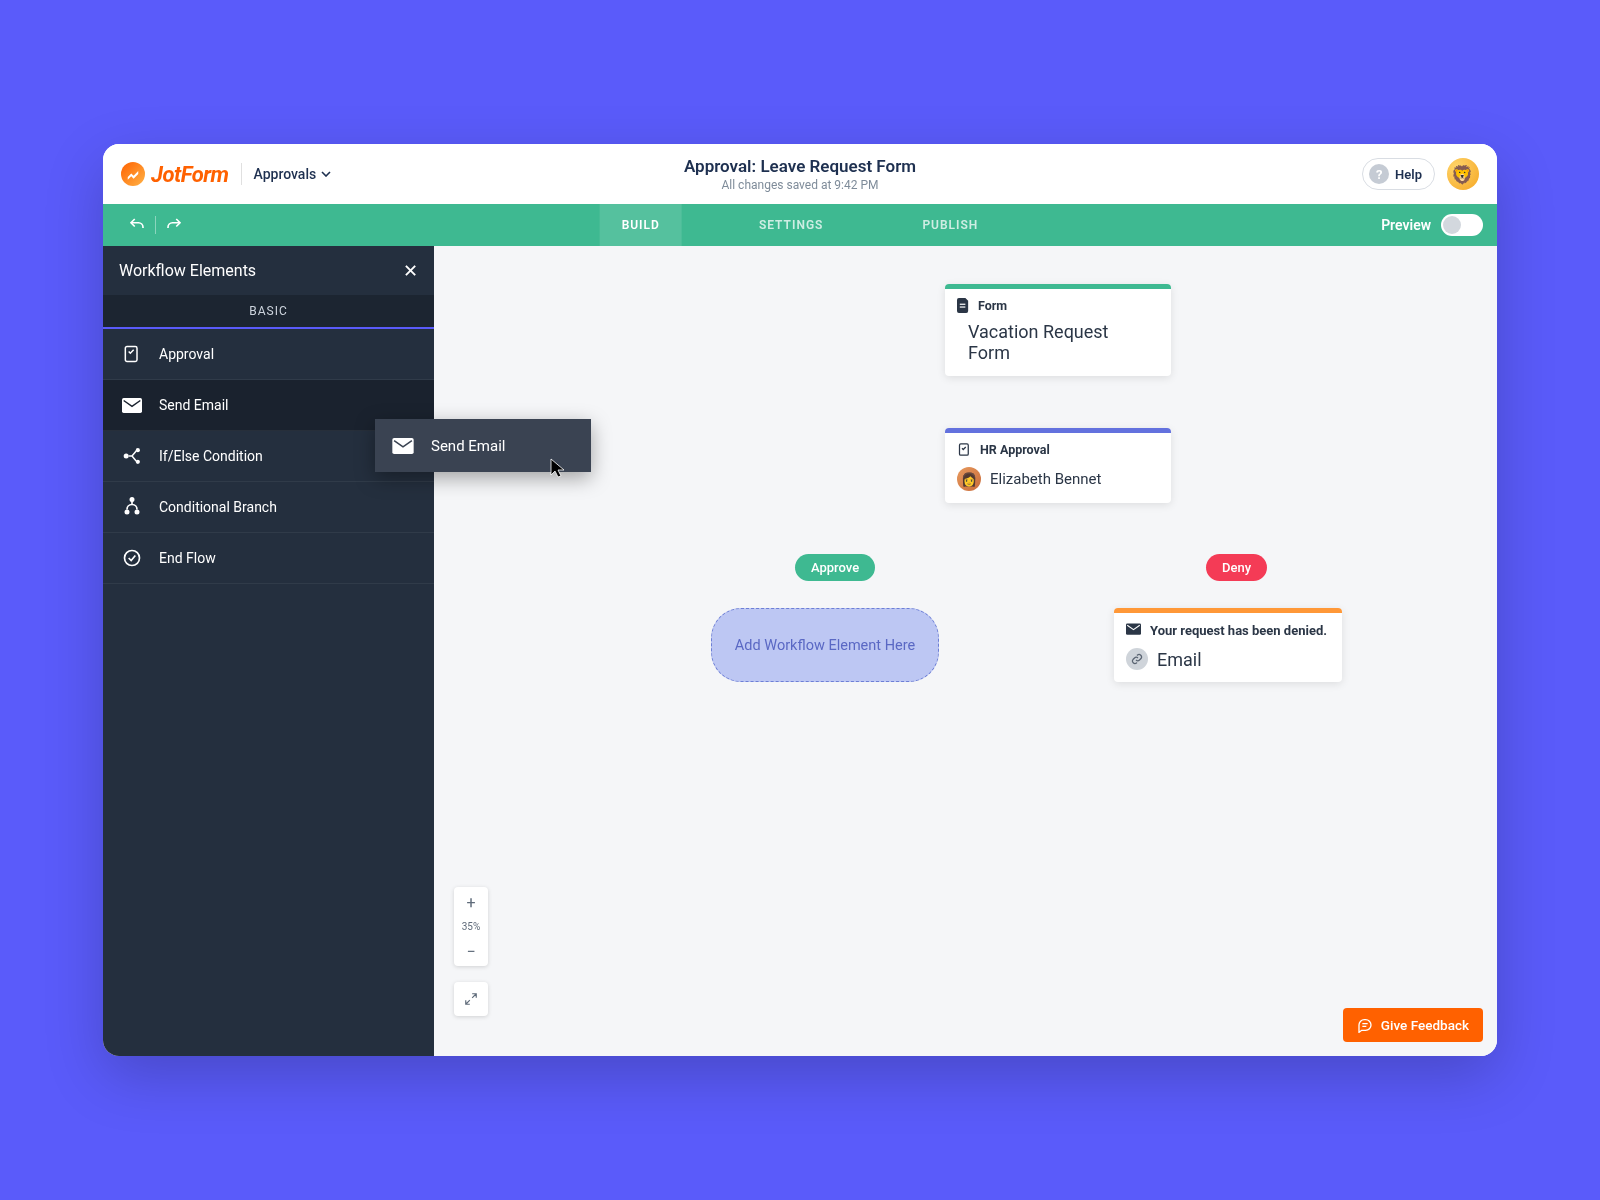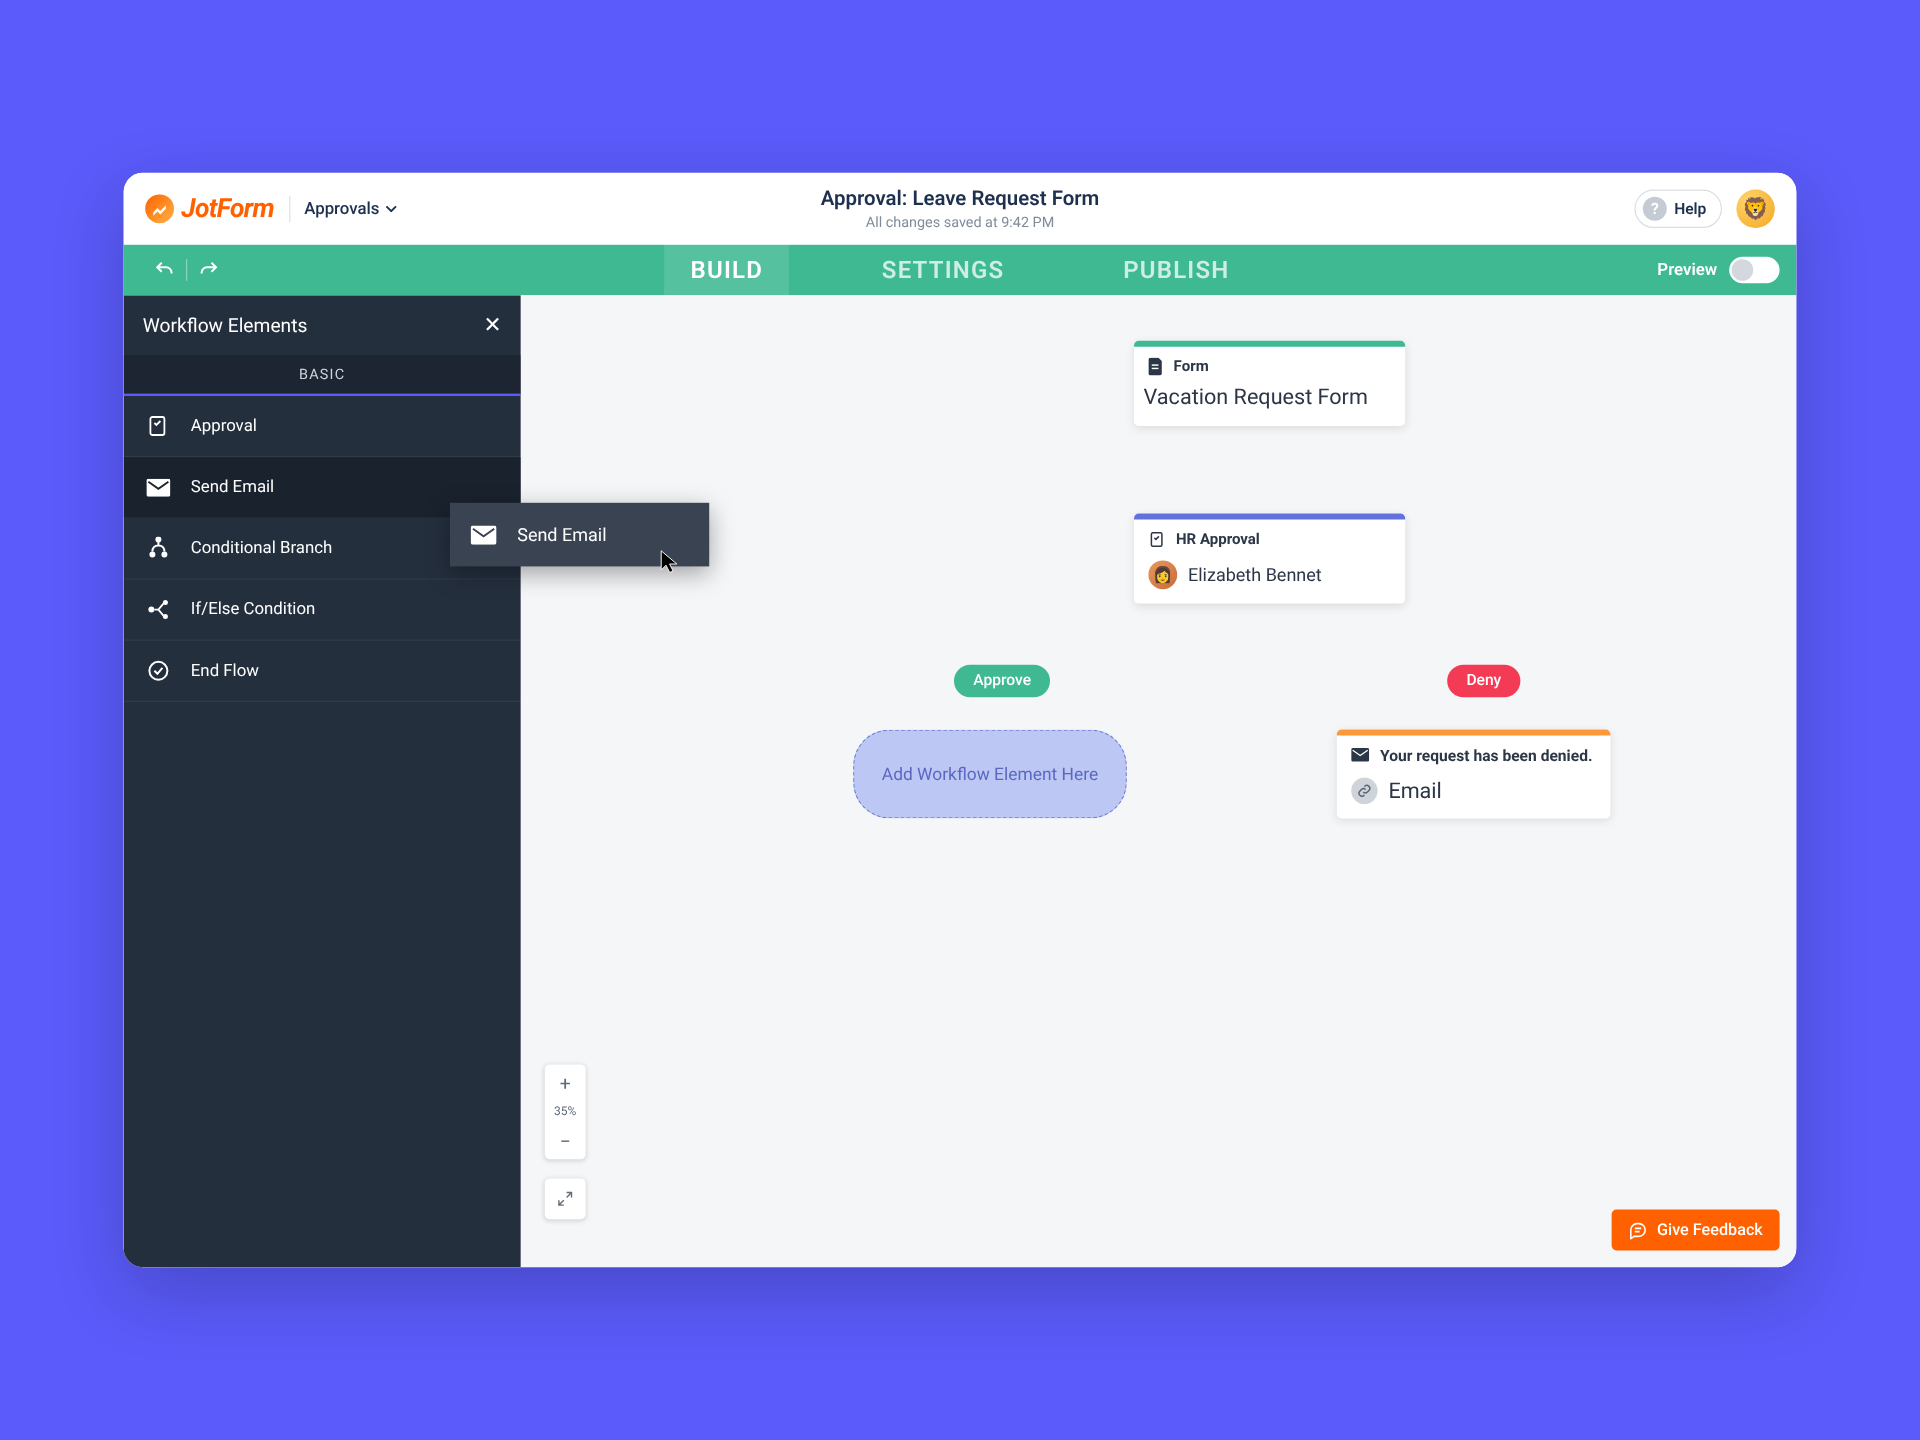--- a/index.html
+++ b/index.html
@@ -22,21 +22,21 @@
 .help-q { width: 20px; height: 20px; border-radius: 50%; background: #c5cbd4; color: #fff; font-size: 13px; font-weight: 700; display: flex; align-items: center; justify-content: center; }
 .help-txt { font-size: 13px; font-weight: 600; color: #1e3050; }
 .avatar-header { width: 32px; height: 32px; border-radius: 50%; background: radial-gradient(circle at 30% 30%, #ffd56b, #f5a623); display:flex; align-items:center; justify-content:center; font-size:18px;}
 
 
 .tabbar { height: 42px; background: #3eb991; display: flex; align-items: center; position: relative; color: #fff; }
 .undo-redo { display: flex; align-items: center; gap: 0; padding-left: 20px; }
 .ur-btn { width: 28px; height: 28px; display: flex; align-items: center; justify-content: center; cursor: pointer; }
 .ur-sep { width: 1px; height: 18px; background: rgba(255,255,255,0.4); margin: 0 4px; }
 .tabs { position: absolute; left: 50%; transform: translateX(-50%); display: flex; gap: 55px; height: 100%; align-items: center; }
-.tab { font-size: 20px; font-weight: 600; letter-spacing: 1px; color: rgba(255,255,255,0.75); cursor: pointer; height: 100%; display: flex; align-items: center; padding: 15px 22px; }
+.tab { font-size: 12px; font-weight: 600; letter-spacing: 1px; color: rgba(255,255,255,0.75); cursor: pointer; height: 100%; display: flex; align-items: center; padding: 15px 22px; }
 .tab.active { color: #fff; background: rgba(255,255,255,0.12); }
 .preview-wrap { margin-left: auto; display: flex; align-items: center; gap: 10px; padding-right: 14px; }
 .preview-label { font-size: 14px; font-weight: 600; }
 .toggle { width: 42px; height: 22px; background: #fff; border-radius: 11px; position: relative; cursor: pointer; }
 .toggle-knob { width: 18px; height: 18px; background: #d3d8de; border-radius: 50%; position: absolute; top: 2px; left: 2px; }
 
 
 .body { flex: 1; display: flex; position: relative; overflow: hidden; }
 .sidebar { width: 331px; background: #242f3e; color: #fff; display: flex; flex-direction: column; }
 .sb-header { display: flex; align-items: center; justify-content: space-between; padding: 14px 16px; }
@@ -53,21 +53,21 @@
 .drag-ghost { position: absolute; left: 272px; top: 173px; width: 216px; height: 53px; background: #3a4352; display: flex; align-items: center; gap: 16px; padding: 0 16px; box-shadow: 0 6px 20px rgba(0,0,0,0.35); z-index: 30; }
 .drag-ghost .ic { width: 24px; height: 24px; display:flex; align-items:center; justify-content:center; }
 .drag-ghost .lbl { color: #fff; font-size: 15px; }
 .cursor-arrow { position: absolute; left: 446px; top: 211px; z-index: 31; }
 
 
 .canvas { flex: 1; background: #f5f6f8; position: relative; }
 .node { position: absolute; background: #fff; border-radius: 4px; box-shadow: 0 2px 8px rgba(0,0,0,0.1); }
 .node .stripe { height: 5px; border-radius: 4px 4px 0 0; }
 .node .n-header { display: flex; align-items: center; gap: 8px; padding: 9px 12px 4px; font-size: 12.5px; font-weight: 700; color: #2b3646; }
-.node .n-body { padding: 4px 8px 13px; font-size: 18px; color: #2b3646; }
+.node .n-body { padding: 4px 23px 13px; font-size: 18px; color: #2b3646; }
 .approver-row { display: flex; align-items: center; gap: 9px; padding: 6px 12px 12px; }
 .av { width: 24px; height: 24px; border-radius: 50%; background: linear-gradient(135deg,#e89a5e,#c86b3a); display:flex;align-items:center;justify-content:center;font-size:13px;}
 .approver-name { font-size: 15px; color: #2b3646; }
 
 .dropzone { position: absolute; border: 1.5px dashed #6d7fd6; background: #bdc7f3; border-radius: 5px; display: flex; align-items: center; justify-content: center; color: #5a68c4; font-size: 14.5px; }
 
 .email-node .e-row1 { display:flex; gap:9px; padding:10px 12px 6px; font-size:13px; font-weight:700; color:#2b3646;}
 .email-node .e-row2 { display:flex; align-items:center; gap:9px; padding:4px 12px 12px; font-size:18px; color:#2b3646;}
 .link-ic { width:22px; height:22px; border-radius:50%; background:#cfd4da; display:flex;align-items:center;justify-content:center;}
 
@@ -171,39 +171,39 @@
           <div class="ic">
               <svg width="20" height="15" viewBox="0 0 24 18" fill="white">
                 <rect width="24" height="18" rx="2"></rect>
                 <path d="M2 3l10 7 10-7" stroke="#1a222e" stroke-width="1.8" fill="none"></path>
               </svg>
             </div>
           <div class="lbl">Send Email</div>
         </div>
         <div class="sb-item">
           <div class="ic">
+              <svg width="20" height="20" viewBox="0 0 24 24" fill="white">
+                <circle cx="5" cy="12" r="3"></circle>
+                <circle cx="19" cy="5" r="2.5"></circle>
+                <circle cx="19" cy="19" r="2.5"></circle>
+                <path d="M8 12h4l5-6M12 12l5 6" stroke="white" stroke-width="1.8" fill="none"></path>
+              </svg>
+            </div>
+          <div class="lbl">If/Else Condition</div>
+        </div>
+        <div class="sb-item">
+          <div class="ic">
               <svg width="20" height="20" viewBox="0 0 24 24" fill="none" stroke="white" stroke-width="2">
                 <path d="M12 3v6M12 9c-4 0-6 3-6 6M12 9c4 0 6 3 6 6"></path>
                 <circle cx="6" cy="18" r="2" fill="white"></circle>
                 <circle cx="18" cy="18" r="2" fill="white"></circle>
                 <circle cx="12" cy="3" r="2" fill="white"></circle>
               </svg>
             </div>
           <div class="lbl">Conditional Branch</div>
-        </div>
-        <div class="sb-item">
-          <div class="ic">
-              <svg width="20" height="20" viewBox="0 0 24 24" fill="white">
-                <circle cx="5" cy="12" r="3"></circle>
-                <circle cx="19" cy="5" r="2.5"></circle>
-                <circle cx="19" cy="19" r="2.5"></circle>
-                <path d="M8 12h4l5-6M12 12l5 6" stroke="white" stroke-width="1.8" fill="none"></path>
-              </svg>
-            </div>
-          <div class="lbl">If/Else Condition</div>
         </div>
         <div class="sb-item">
           <div class="ic">
               <svg width="20" height="20" viewBox="0 0 24 24" fill="none" stroke="white" stroke-width="2">
                 <circle cx="12" cy="12" r="9"></circle>
                 <path d="M8 12l3 3 5-6"></path>
               </svg>
             </div>
           <div class="lbl">End Flow</div>
         </div>

